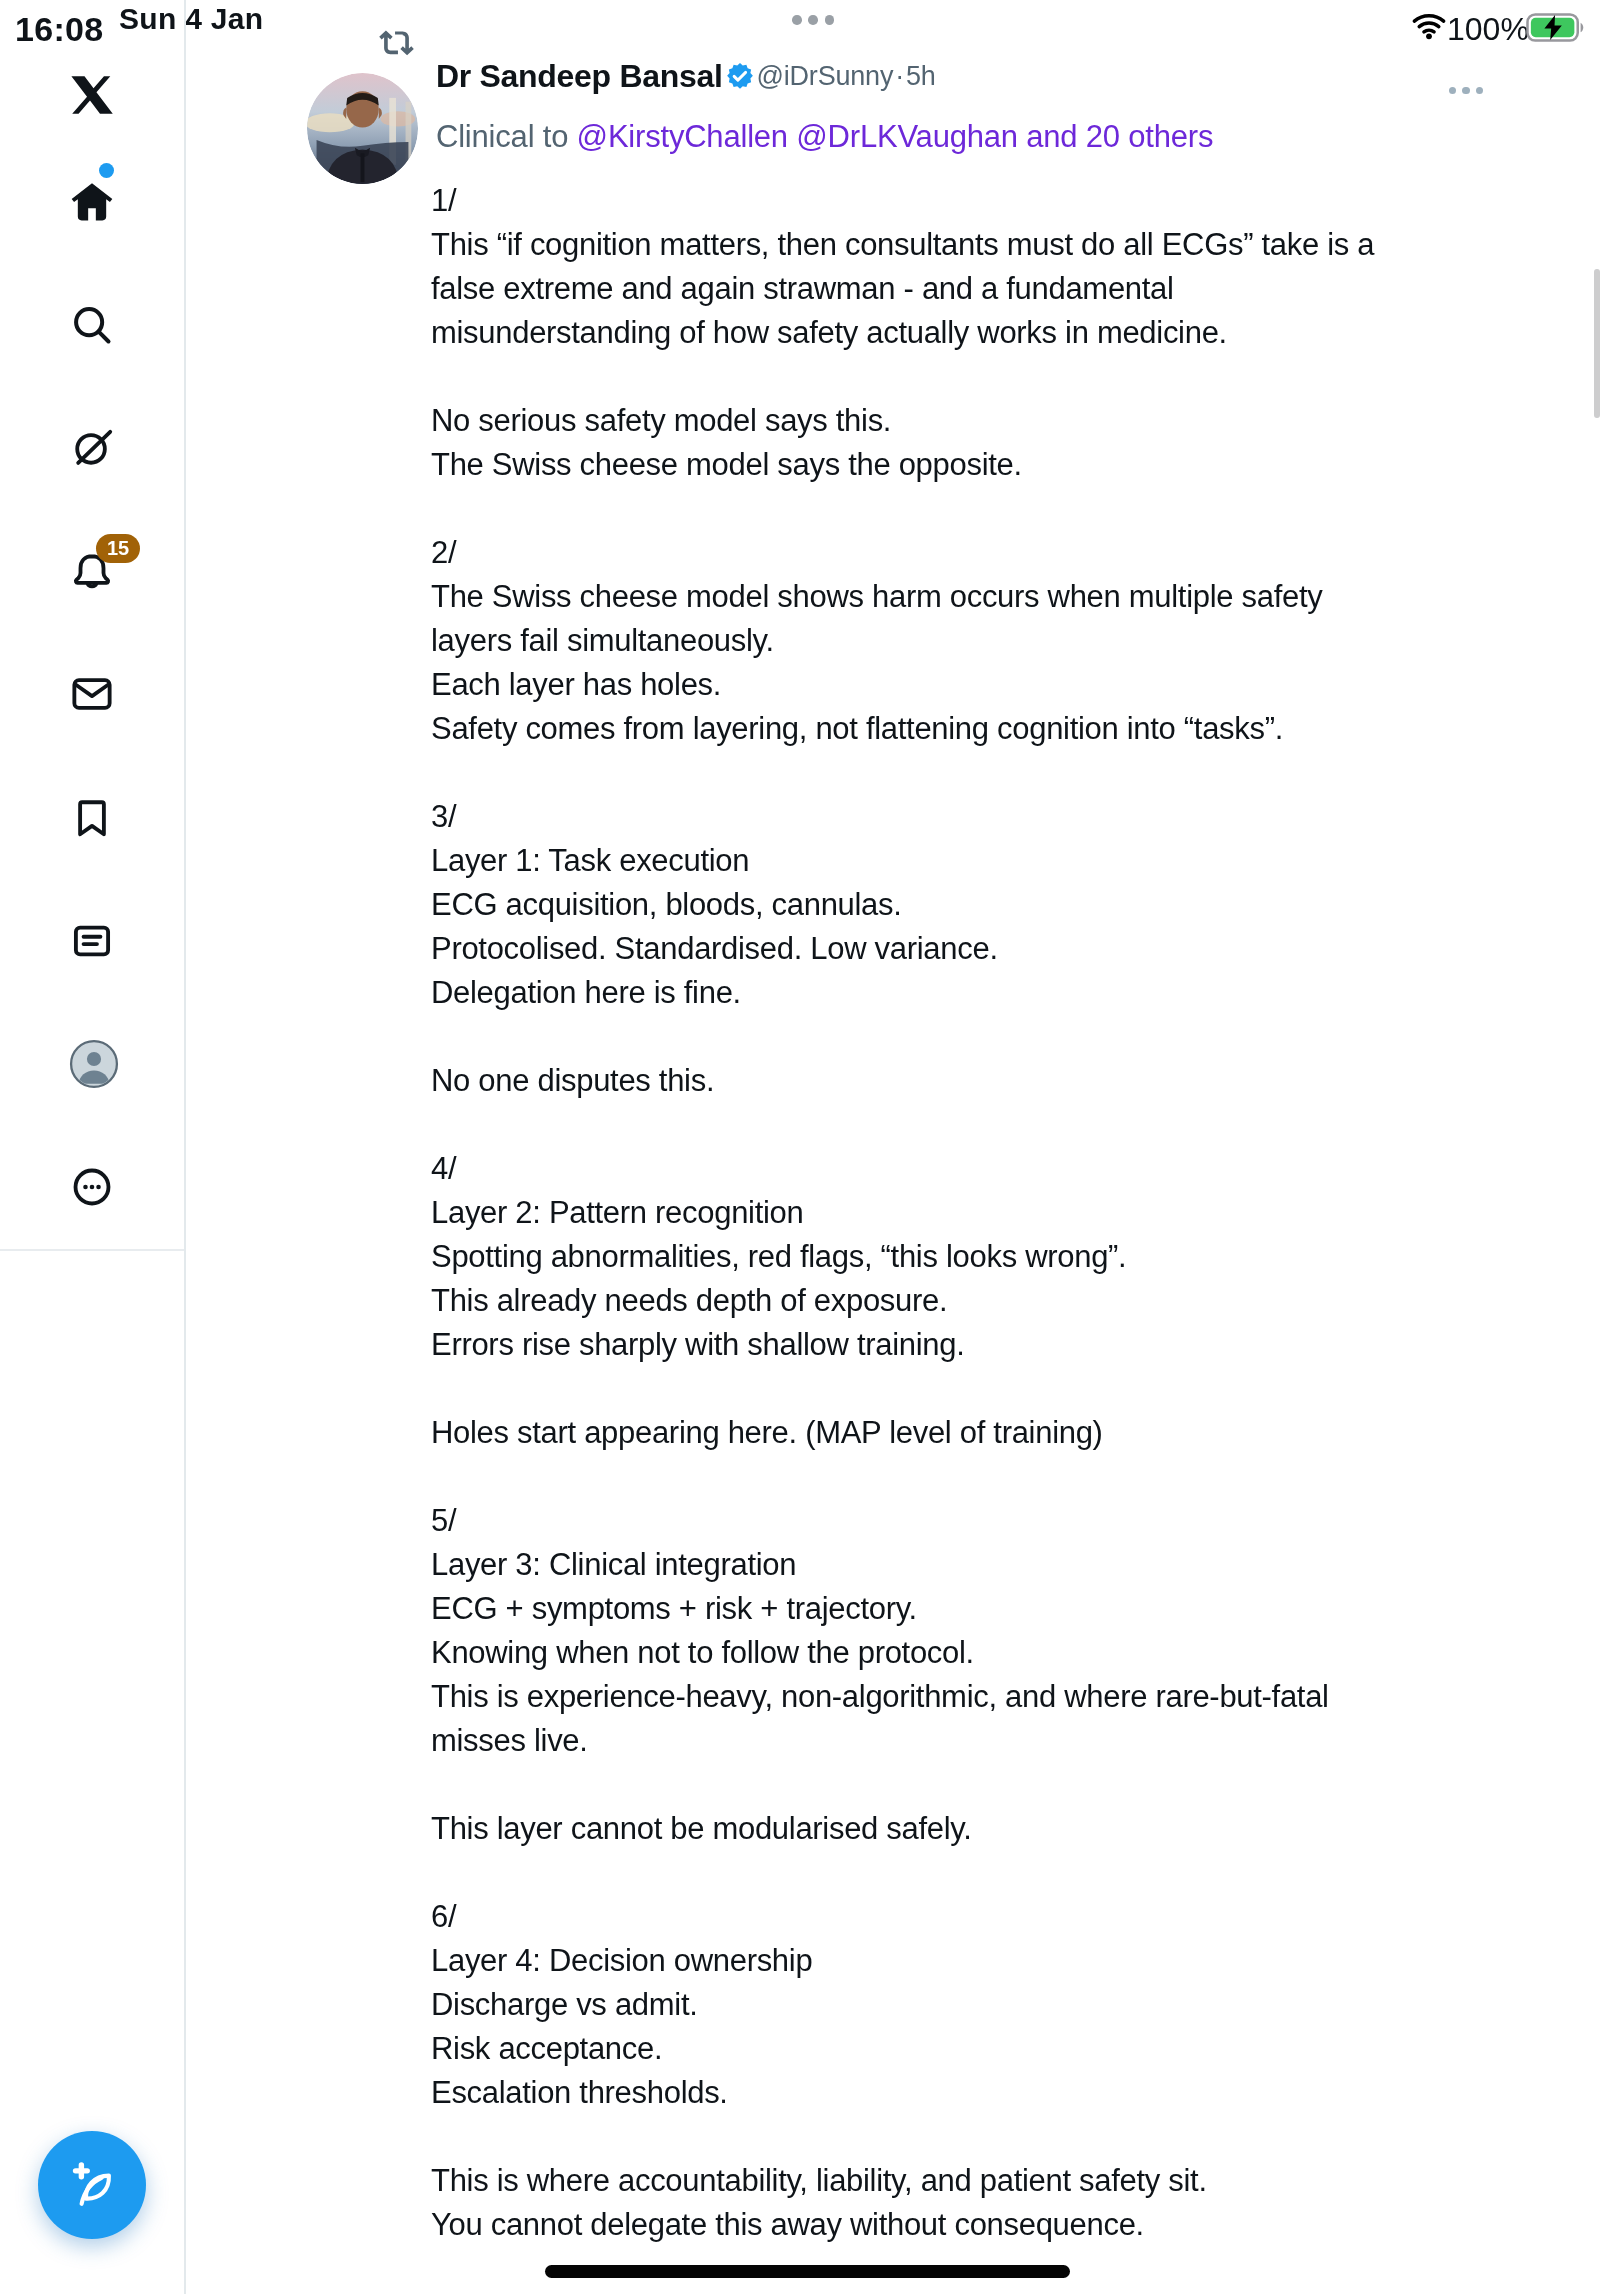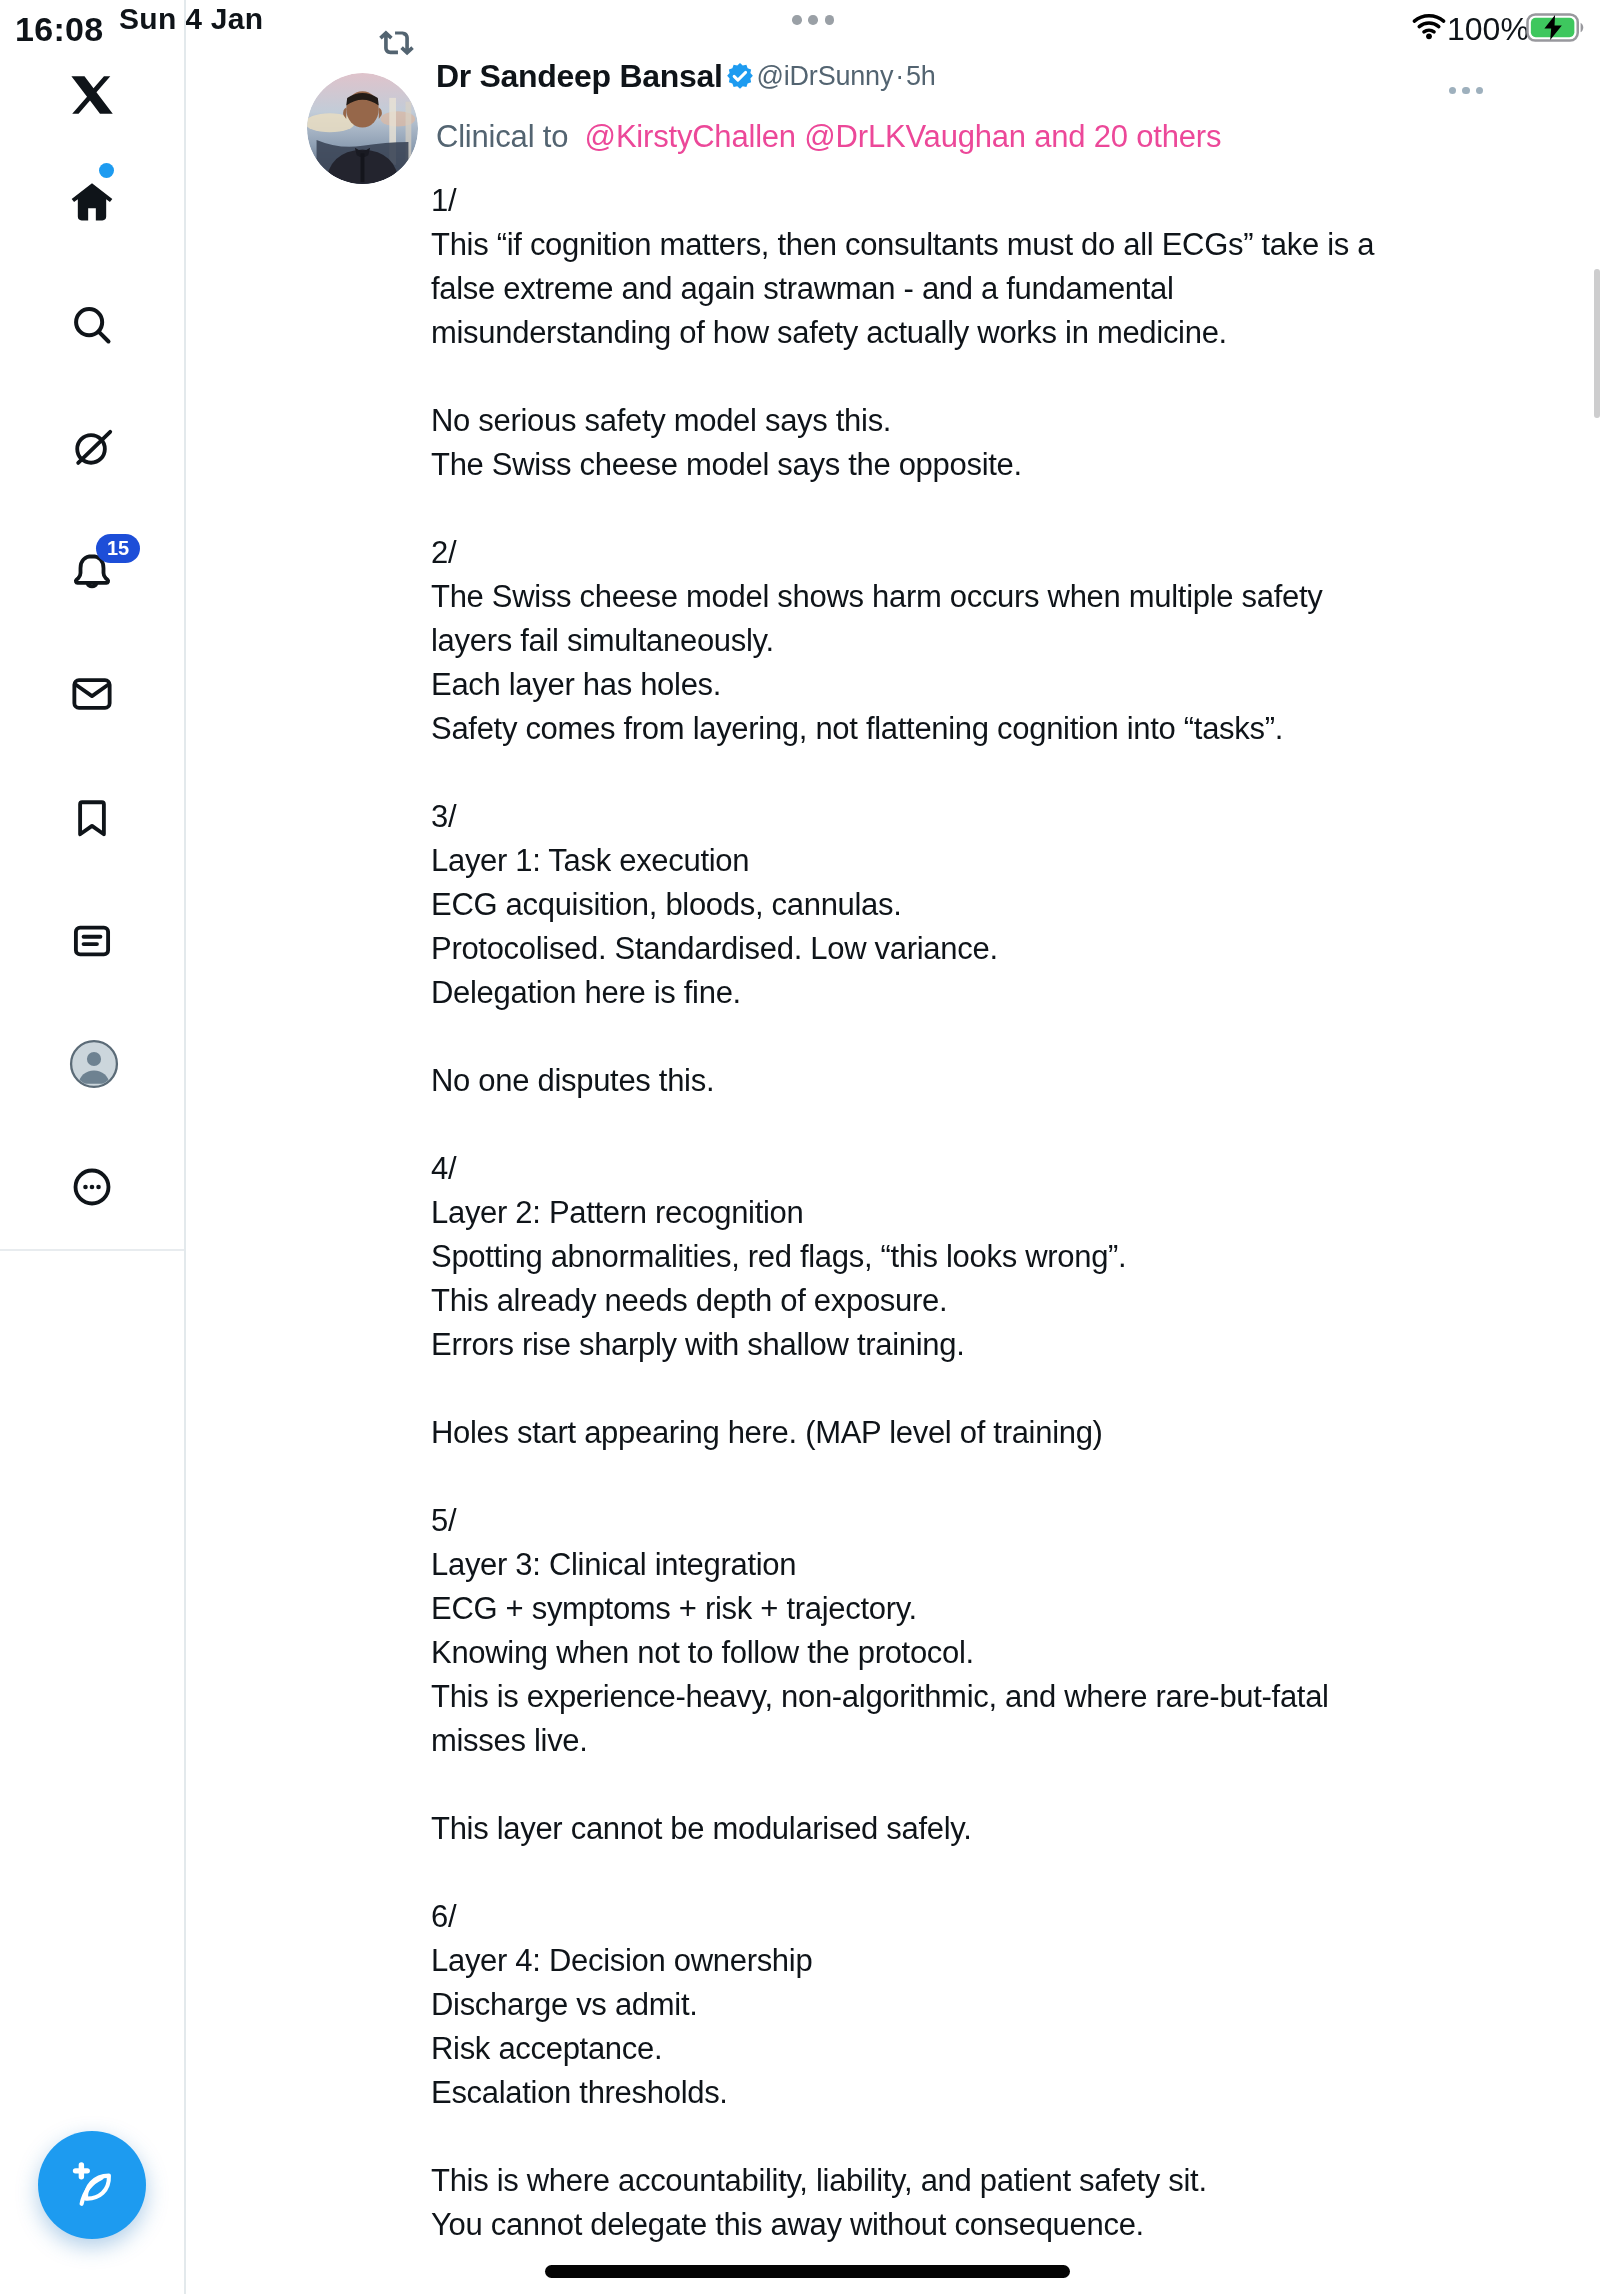--- a/index.html
+++ b/index.html
@@ -14,36 +14,36 @@
   .mt-dots i{width:9.6px;height:9.6px;border-radius:50%;background:#9aa0a6;display:block;}
   .wifi{left:1410px;top:10.6px;}
   .batt-pct{left:1447px;top:10.6px;width:73px;font-size:32px;font-weight:500;}
   .battery{left:1526px;top:12.5px;}
 
   
   .v-divider{left:184px;top:0;width:1.9px;height:2294px;background:#e3e9ec;}
   .side-sep{left:0;top:1249px;width:184px;height:1.9px;background:#e8ecef;}
   .nav-ic{left:69px;width:46px;height:46px;}
   .nav-ic svg{display:block;}
-  .badge{left:96px;top:534px;min-width:44px;height:29px;border-radius:15.4px;background:#1d4ed8;
+  .badge{left:96px;top:534px;min-width:44px;height:29px;border-radius:15.4px;background:#a16207;
          color:#fff;font-size:20px;font-weight:700;display:flex;align-items:center;justify-content:center;z-index:3;}
   .home-dot{left:99px;top:163px;width:15.4px;height:15.4px;border-radius:50%;background:#1d9bf0;z-index:3;}
   .fab{left:38px;top:2131px;width:108px;height:108px;border-radius:50%;background:#1d9bf0;
        display:flex;align-items:center;justify-content:center;box-shadow:0 7.7px 21px rgba(29,115,190,.35);}
 
   
   .repost-row{left:379px;top:25px;display:flex;align-items:center;gap:17.3px;}
   .repost-label{font-size:29px;font-weight:700;color:#536471;}
   .avatar{left:307px;top:73px;width:111px;height:111px;border-radius:50%;overflow:hidden;}
   .name-row{left:436px;top:54px;display:flex;align-items:center;gap:2px;height:44px;}
   .disp-name{font-size:32px;font-weight:700;color:#0f1419;letter-spacing:-0.3px;}
   .meta{font-size:27px;color:#536471;letter-spacing:-0.2px;}
   .reply-row{left:436px;top:119px;font-size:31px;letter-spacing:-0.2px;white-space:nowrap;}
   .reply-prefix{color:#536471;}
-  .reply-links{color:#ec4899;margin-left:8px;}
+  .reply-links{color:#6d28d9;}
   .more-dots{left:1443px;top:81px;display:flex;gap:5.8px;padding:5.8px;}
   .more-dots i{width:7.7px;height:7.7px;border-radius:50%;background:#9eb0bd;display:block;}
   .tweet-body{left:431px;top:179px;width:1143px;font-size:31px;line-height:44px;
               letter-spacing:-0.3px;white-space:pre;color:#0f1419;}
 
   .scrollbar{right:1.9px;top:269px;width:5.8px;height:149px;border-radius:2.9px;background:rgba(60,60,67,.26);}
   .home-indicator{left:545px;top:2265px;width:525px;height:12.5px;border-radius:6.7px;background:#050505;}
 </style>
 </head>
 <body>

